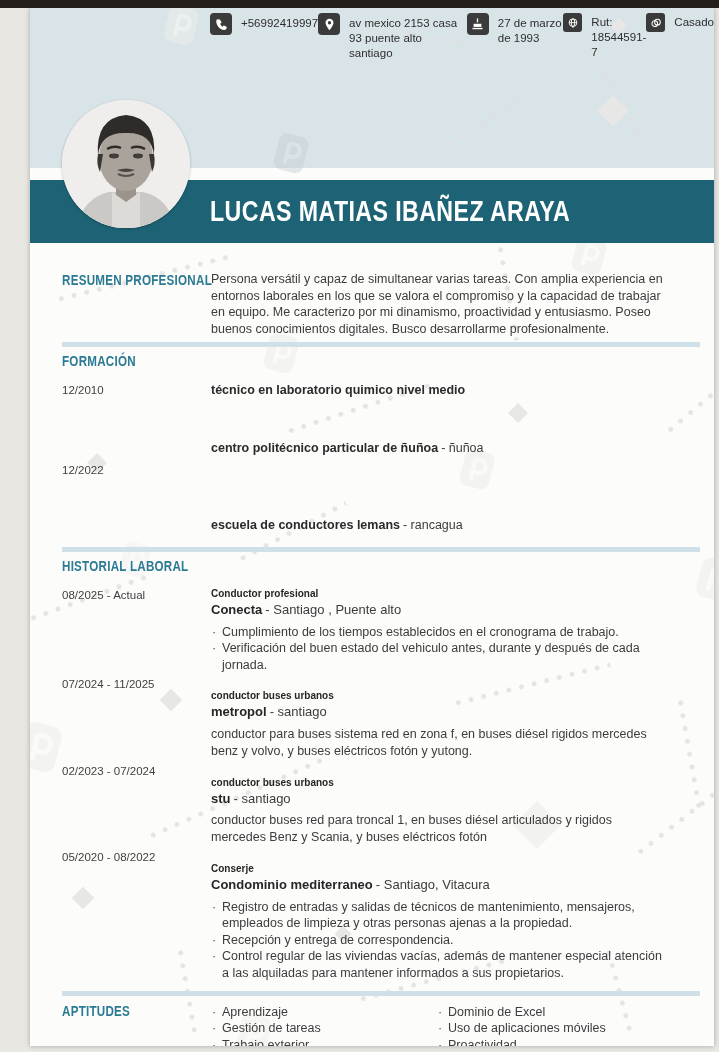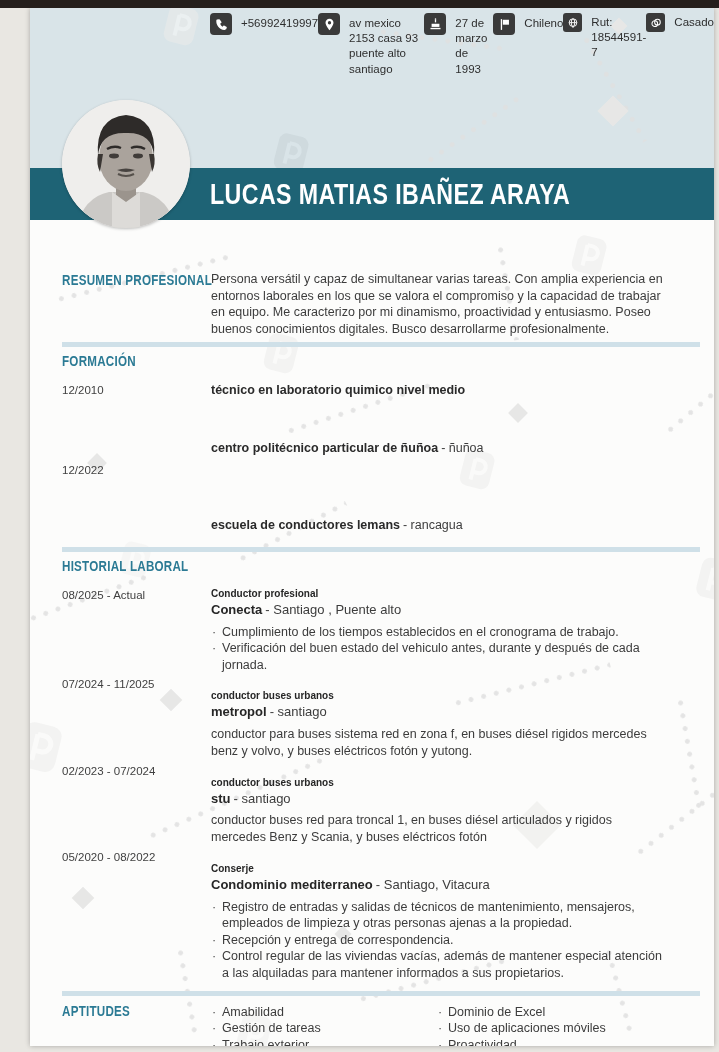--- a/index.html
+++ b/index.html
@@ -27,21 +27,21 @@
   .crow.small { margin-bottom:2px; }
   .cicon { flex:0 0 auto; width:22px; height:22px; background:#3a3a3a; border-radius:4px;
            display:flex; align-items:center; justify-content:center; }
   .crow.small .cicon { width:19px; height:19px; border-radius:3px; }
   .cicon svg { width:13px; height:13px; }
   .crow.small .cicon svg { width:12px; height:12px; }
   .ctext { padding-top:3px; color:#2e2e2e; }
   .crow.small .ctext { padding-top:2px; }
 
   
-  .banner { position:absolute; top:160px; left:0; right:0; height:52px; background:#1e6375; z-index:2;
+  .banner { position:absolute; top:172px; left:0; right:0; height:63px; background:#1e6375; z-index:2;
             display:flex; align-items:center; }
   .name { margin-left:180px; color:#ffffff; font-size:29px; font-weight:bold; letter-spacing:.5px;
           white-space:nowrap; transform:scaleX(.8); transform-origin:left center; }
   .photo { position:absolute; left:32px; top:92px; width:128px; height:128px; border-radius:50%;
            overflow:hidden; z-index:3; background:#f1f0ee; box-shadow:0 1px 3px rgba(0,0,0,.25); }
   .photo svg { display:block; width:128px; height:128px; }
 
   
   .content { position:absolute; top:212px; left:32px; right:14px; z-index:2; }
   .row { display:grid; grid-template-columns:149px 1fr; align-items:start; }
@@ -195,29 +195,20 @@
         <span class="cicon">
           <svg viewBox="0 0 14 14" fill="#fff">
               <rect x="6.3" y="1.6" width="1.4" height="3.1"></rect>
               <circle cx="7" cy="1" r=".8"></circle>
               <path d="M2.8 6.2h8.4v3.4H2.8z"></path>
               <rect x="1.6" y="10.6" width="10.8" height="1.5"></rect>
             </svg>
         </span>
         <span class="ctext">27 de marzo de 1993</span>
       </div>
-      <div class="crow">
-        <span class="cicon">
-          <svg viewBox="0 0 14 14" fill="#fff">
-              <rect x="3" y="1.2" width="1.4" height="11.6"></rect>
-              <path d="M5.2 1.9h6.6v5.3H5.2z"></path>
-            </svg>
-        </span>
-        <span class="ctext">Chileno</span>
-      </div>
       <div class="crow small">
         <span class="cicon">
           <svg viewBox="0 0 14 14" fill="none" stroke="#fff" stroke-width="1.1">
               <circle cx="7" cy="6.6" r="4.5"></circle>
               <ellipse cx="7" cy="6.6" rx="2" ry="4.5"></ellipse>
               <path d="M2.5 6.6h9M7 11.2v1.6"></path>
             </svg>
         </span>
         <span class="ctext">Rut: 18544591-7</span>
       </div>
@@ -331,21 +322,21 @@
           </ul>
         </div>
       </div>
 
       <div class="divider mt-div3"></div>
 
       <div class="row">
         <h2 class="sec-title">APTITUDES</h2>
         <div class="apt-cols">
           <ul class="bullets">
-            <li>Amabilidad</li>
+            <li>Aprendizaje</li>
             <li>Gestión de tareas</li>
             <li>Trabajo exterior</li>
             <li>Gran conocimiento de las calles de santiago</li>
           </ul>
           <ul class="bullets">
             <li>Dominio de Excel</li>
             <li>Uso de aplicaciones móviles</li>
             <li>Proactividad</li>
             <li>Aprendizaje continuo</li>
           </ul>

